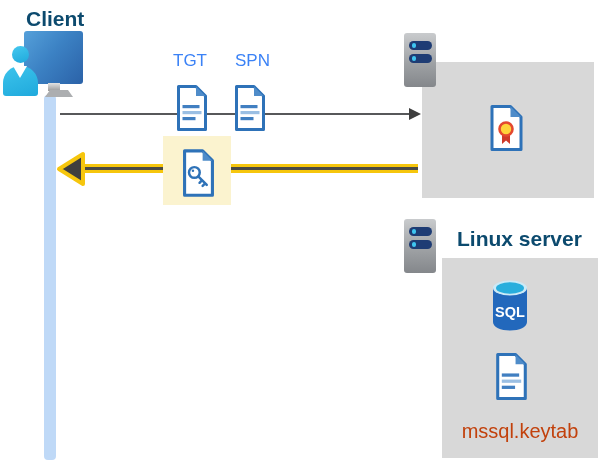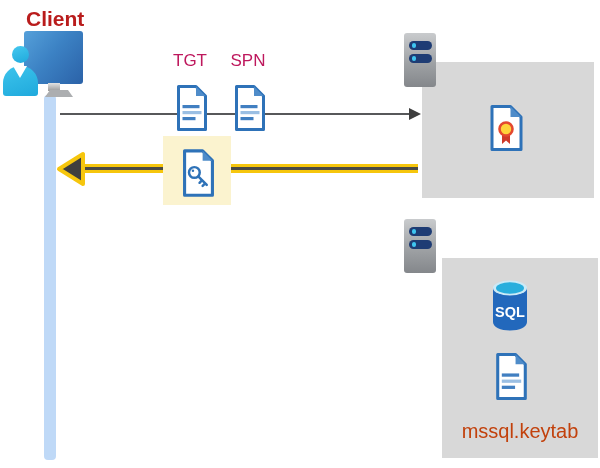--- a/index.html
+++ b/index.html
@@ -2,22 +2,22 @@
 <html><head>
 <meta charset="utf-8">
 <style>
   html,body{margin:0;padding:0;background:#ffffff;}
   #canvas{
     position:relative;width:600px;height:468px;background:#ffffff;overflow:hidden;
     font-family:"Liberation Sans",sans-serif;
   }
   .abs{position:absolute;}
   
-  .heading{font-weight:bold;font-size:21px;line-height:25px;color:#b91c1c;letter-spacing:0;}
-  .ticket-label{font-size:17px;color:#be185d;text-align:center;width:44px;}
+  .heading{font-weight:bold;font-size:21px;line-height:25px;color:#0c4a6e;letter-spacing:0;}
+  .ticket-label{font-size:17px;color:#3b82f6;text-align:center;width:44px;}
   .file-label{font-size:20px;color:#c2410c;text-align:center;}
   
   .monitor{left:24px;top:31px;width:59px;height:53px;border-radius:3px;
     background:linear-gradient(130deg,#55a0da 0%,#3c82c4 45%,#2b62a8 100%);z-index:2;}
   .stand-neck{left:48px;top:83px;width:12px;height:8px;
     background:linear-gradient(180deg,#e3e3e3,#9a9a9a);z-index:2;}
   .stand-base{left:45px;top:90px;width:18px;height:0;
     border-bottom:7px solid #acaeb0;border-left:5px solid transparent;border-right:5px solid transparent;z-index:2;}
   .person-head{left:12px;top:46px;width:17px;height:17px;border-radius:50%;
     background:linear-gradient(160deg,#45c8ef,#1fa9dc);z-index:3;}
@@ -43,21 +43,21 @@
     background:linear-gradient(180deg,#c9cbcd 0%,#9fa2a5 55%,#84878b 100%);}
   .server .bar{position:absolute;left:5px;width:23px;height:9px;border-radius:4.5px;background:#1e3c74;}
   .server .bar.b1{top:8px}.server .bar.b2{top:21px}
   .server .bar::before{content:"";position:absolute;left:2.5px;top:2.2px;width:4.6px;height:4.6px;
     border-radius:50%;background:#3fc6f0;}
   .doc{z-index:4;}
   .label-client{left:26px;top:6px;z-index:2;}
   .label-dc{left:456px;top:6px;width:132px;z-index:2;}
   .label-linux{left:457px;top:226px;z-index:2;}
   .label-tgt{left:168px;top:51px;}
-  .label-spn{left:226px;top:51px;}
+  .label-spn{left:226px;top:51px;text-align:right;}
   .label-keytab{left:442px;top:420px;width:156px;z-index:2;}
 </style>
 </head>
 <body>
 
 <div id="canvas">
 
   <div class="abs zone dc-zone"></div>
   <div class="abs zone linux-zone"></div>
 
@@ -114,20 +114,21 @@
     <path d="M2.5,2.5 H21 L31.5,13 V45.5 H2.5 Z" fill="#ffffff" stroke="#2e72b8" stroke-width="3" stroke-linejoin="round"></path>
     <path d="M21,2.5 V13 H31.5 Z" fill="#4f8cc9"></path>
     <path d="M12.5,29.5 V40 L16.5,36.5 L20.5,40 V29.5 Z" fill="#cf3a2a"></path>
     <circle cx="16.5" cy="25" r="6.5" fill="#ffd43a" stroke="#e4492f" stroke-width="2.6"></circle>
   </svg>
 
   <div class="abs server" style="left:404px;top:219px;">
     <div class="bar b1"></div>
       <div class="bar b2"></div>
   </div>
+  <div class="abs heading label-linux">Linux server</div>
 
   <svg class="abs doc" style="left:491px;top:279px;" width="38" height="52" viewBox="0 0 38 52">
     <path d="M2,9 V43 C2,48 9.6,51.5 19,51.5 C28.4,51.5 36,48 36,43 V9 Z" fill="#2268bc"></path>
     <ellipse cx="19" cy="9" rx="17" ry="7.5" fill="#cbeaf7"></ellipse>
     <ellipse cx="19" cy="9" rx="14" ry="5.8" fill="#28aedd"></ellipse>
     <text x="19" y="38" text-anchor="middle" font-size="14.5" font-weight="bold" fill="#ffffff" font-family="&quot;Liberation Sans&quot;,sans-serif">SQL</text>
   </svg>
 
   <svg class="abs doc" style="left:494px;top:352px;" width="35" height="49" viewBox="0 0 32 48">
     <path d="M2.5,2.5 H20 L29.5,12 V45.5 H2.5 Z" fill="#ffffff" stroke="#2e72b8" stroke-width="3" stroke-linejoin="round"></path>

